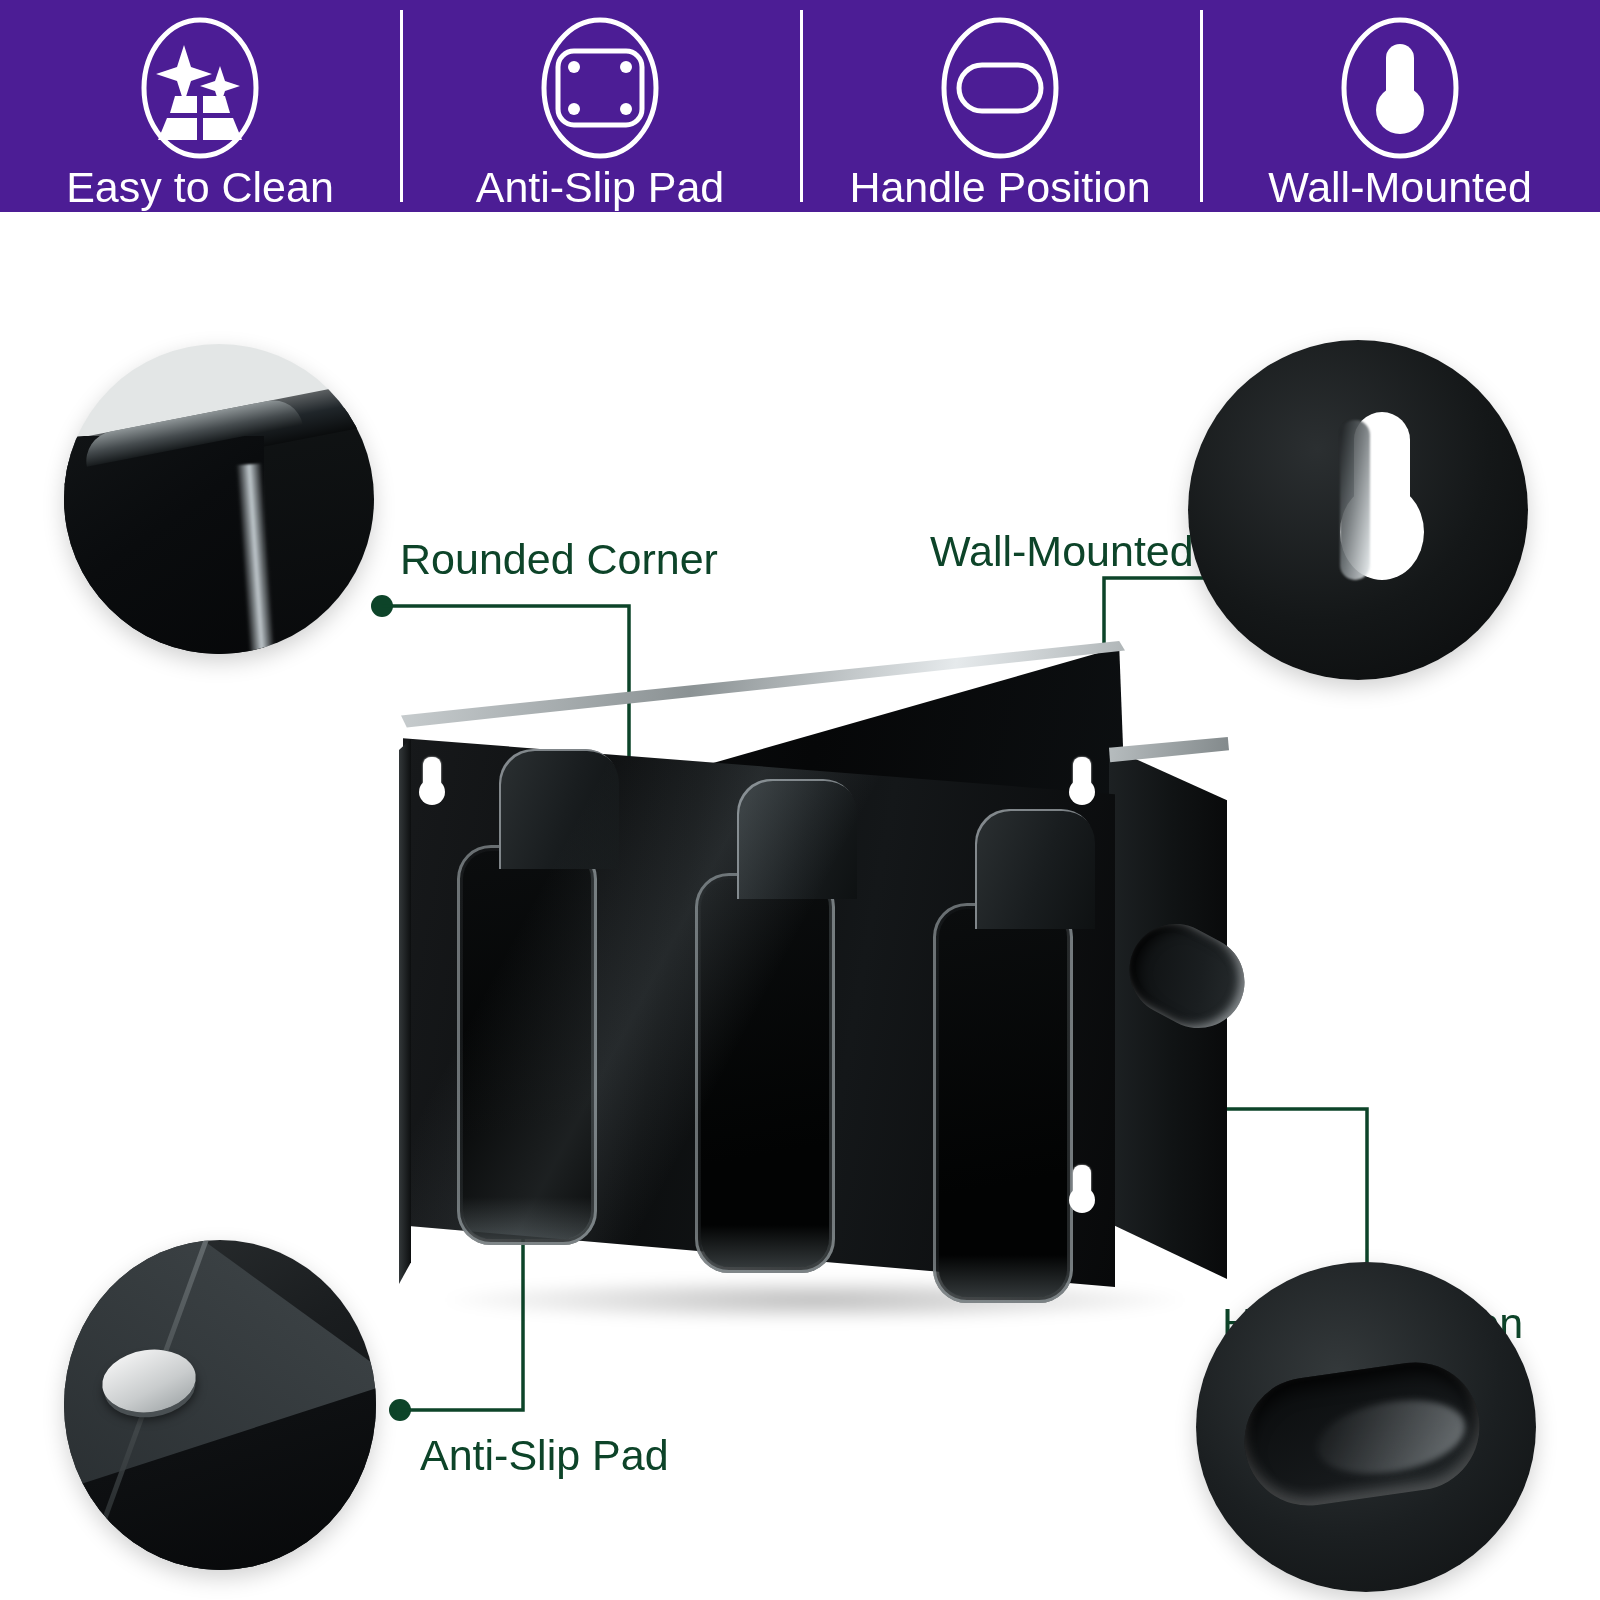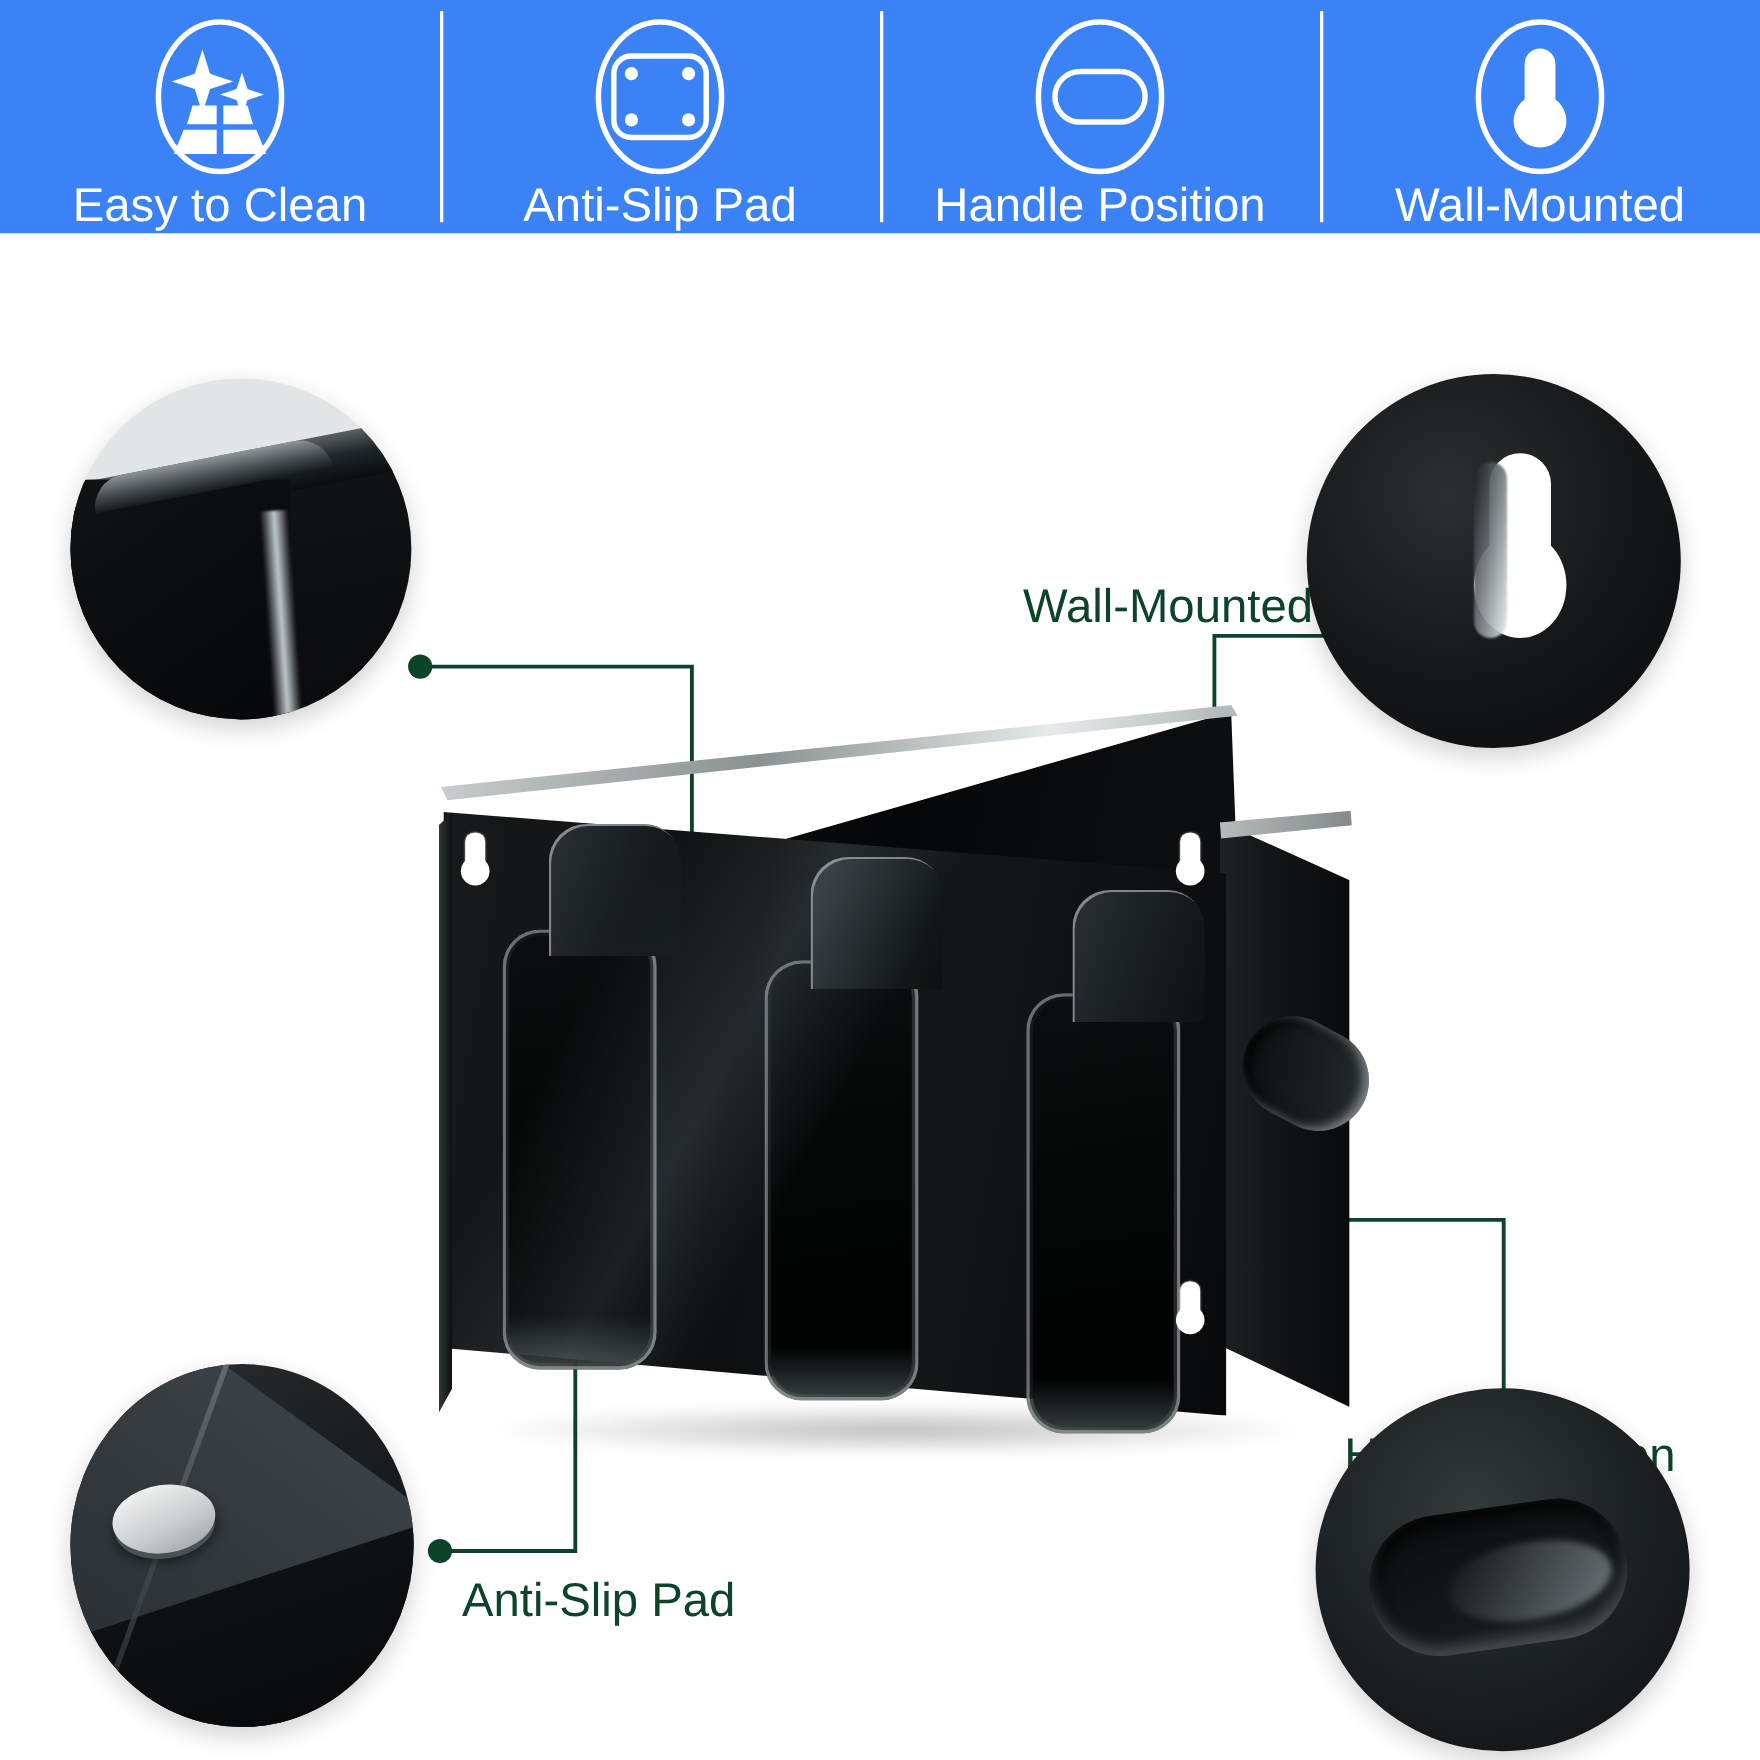--- a/index.html
+++ b/index.html
@@ -1,21 +1,21 @@
 <!DOCTYPE html>
 <html><head>
 <meta charset="utf-8">
 <style>
   html,body{margin:0;padding:0;background:#fff;}
   body{width:1600px;height:1600px;position:relative;overflow:hidden;
        font-family:"Liberation Sans",sans-serif;}
 
   
   #banner{position:absolute;left:0;top:0;width:1600px;height:212px;
-          background:#3b82f6;display:flex;}
+          background:#4c1d95;display:flex;}
   .feat{position:relative;flex:1;display:flex;flex-direction:column;
         align-items:center;justify-content:flex-start;padding-top:14px;}
   .feat + .feat::before{content:"";position:absolute;left:0;top:10px;
         width:3px;height:192px;background:#ffffff;}
   .feat-icon{width:132px;height:148px;display:block;}
   .feat-label{color:#ffffff;font-size:43px;line-height:1;margin-top:4px;
         letter-spacing:0px;white-space:nowrap;}
 
   
   #stage{position:absolute;left:0;top:212px;width:1600px;height:1388px;}
@@ -219,20 +219,21 @@
       <circle cx="1367" cy="1217" r="11" fill="#0d4429"></circle>
       <path d="M1367 1217 V897 H1220" fill="none" stroke="#0d4429" stroke-width="3.5"></path>
     </g>
 
     <g>
       <circle cx="400" cy="1198" r="11" fill="#0d4429"></circle>
       <path d="M400 1198 H523 V930" fill="none" stroke="#0d4429" stroke-width="3.5"></path>
     </g>
   </svg>
 
+  <div class="ctext" style="left:400px;top:326px;">Rounded Corner</div>
   <div class="ctext" style="left:930px;top:318px;">Wall-Mounted</div>
   <div class="ctext" style="left:1222px;top:1090px;">Handle Position</div>
   <div class="ctext" style="left:420px;top:1222px;">Anti-Slip Pad</div>
 
   <div class="bubble" id="bub-corner">
     <div class="bubble-inner">
       <div class="sheet2"></div>
         <div class="sheet"></div>
       <div class="face"></div>
         <div class="rim"></div>

